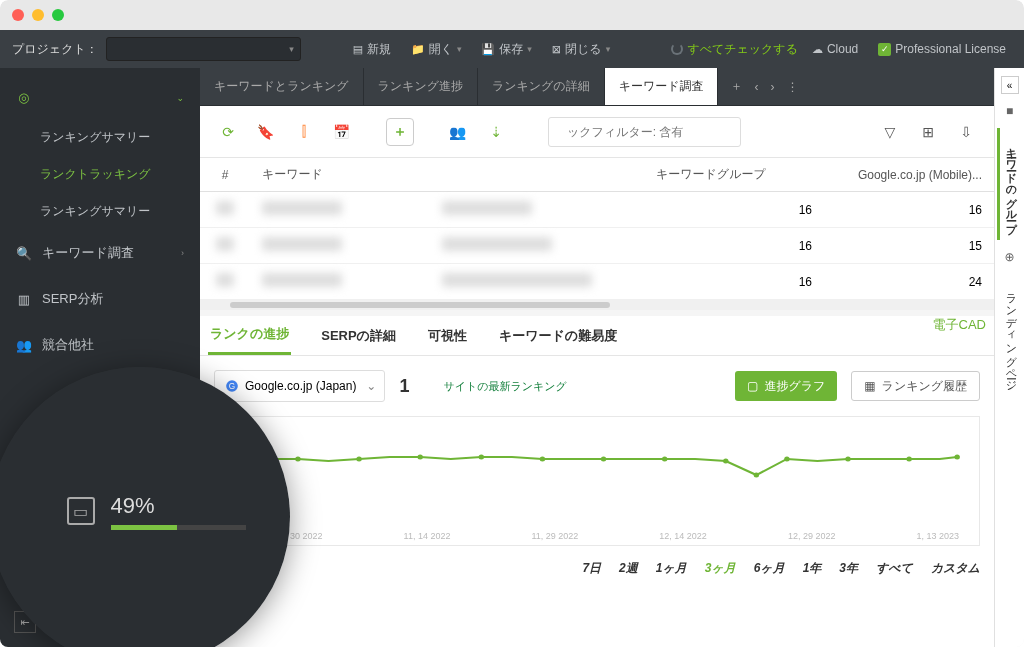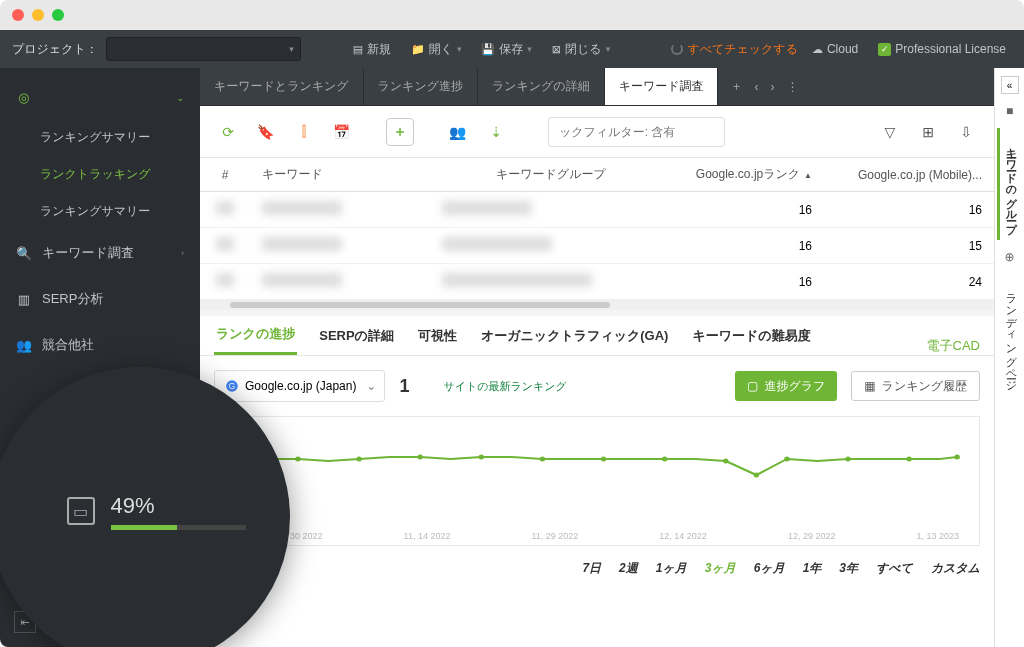--- a/index.html
+++ b/index.html
@@ -14,21 +14,21 @@
 
 
 .topbar { height: 38px; background: #3a3f44; display: flex; align-items: center; color: #c0c4c8; font-size: 12px; padding: 0 12px; gap: 8px; }
 .topbar .project-label { color: #ddd; }
 .topbar .project-select { width: 195px; height: 24px; background: #2a2e32; border: 1px solid #222; border-radius: 3px; display: flex; align-items: center; justify-content: flex-end; padding: 0 6px; }
 .topbar .chev { font-size: 9px; color: #888; }
 .topbar .spacer-sm { width: 30px; }
 .topbar .tb-item { display: flex; align-items: center; gap: 4px; color: #c0c4c8; cursor: pointer; padding: 0 6px; }
 .topbar .tb-item .ic { font-size: 11px; }
 .topbar .flex1 { flex: 1; }
-.topbar .check-all { color: #f97316; display: flex; align-items: center; gap: 4px; }
+.topbar .check-all { color: #84cc16; display: flex; align-items: center; gap: 4px; }
 .topbar .check-all .spin { display: inline-block; width: 12px; height: 12px; border: 2px solid #6a7278; border-top-color: transparent; border-radius: 50%; }
 .topbar .chk { width: 13px; height: 13px; background: #6fb536; border-radius: 2px; display: inline-flex; align-items: center; justify-content: center; color: #fff; font-size: 9px; }
 
 
 .main { display: flex; height: calc(100% - 68px); }
 
 
 .sidebar { width: 200px; background: #2a2e32; color: #c0c4c8; font-size: 13px; padding-top: 8px; position: relative; }
 .sb-section { display: flex; align-items: center; gap: 10px; padding: 14px 16px; cursor: pointer; }
 .sb-section.active { color: #7cc242; }
@@ -50,40 +50,40 @@
 .tabs .tab-controls { display: flex; align-items: center; gap: 4px; padding: 0 8px; color: #aaa; }
 .tabs .tab-ctrl { cursor: pointer; padding: 0 4px; }
 
 
 .toolbar { height: 52px; background: #fff; display: flex; align-items: center; padding: 0 14px; gap: 10px; border-bottom: 1px solid #e5e5e5; }
 .tool-ic { width: 28px; height: 28px; border: 1px solid #ddd; border-radius: 4px; display: flex; align-items: center; justify-content: center; font-size: 14px; cursor: pointer; color: #555; }
 .tool-ic.nobord { border: none; }
 .tool-ic.green { color: #6fb536; }
 .tool-ic.orange { color: #ff8c42; }
 .tool-ic.add { border: 1px solid #ccc; font-weight: bold; }
-.filter-input { flex: 1; max-width: 250px; height: 30px; border: 1px solid #ddd; border-radius: 3px; padding: 0 10px; font-size: 12px; color: #888; margin-left: 28px; }
+.filter-input { flex: 1; max-width: 250px; height: 30px; border: 1px solid #ddd; border-radius: 3px; padding: 0 18px; font-size: 12px; color: #888; margin-left: 28px; }
 
 
 .table { background: #fff; font-size: 12px; }
 .thead { display: flex; border-bottom: 1px solid #e0e0e0; height: 34px; align-items: center; color: #555; }
 .th, .td { padding: 0 12px; }
 .col-num { width: 50px; text-align: center; }
 .col-group { width: 180px; }
 .col-kw { flex: 1; }
 .col-r1 { width: 160px; text-align: right; }
 .col-r2 { width: 170px; text-align: right; }
 .th.sorted::after { content: "▲"; font-size: 8px; margin-left: 4px; }
 .trow { display: flex; height: 36px; align-items: center; border-bottom: 1px solid #f0f0f0; }
 .blur { filter: blur(4px); color: #aaa; background: #ddd; border-radius: 2px; display: inline-block; height: 14px; }
 .scrollbar-h { height: 10px; background: #f0f0f0; position: relative; }
 .scrollbar-h .thumb { position: absolute; left: 30px; width: 380px; height: 6px; top: 2px; background: #ccc; border-radius: 3px; }
 
 
 .lower { background: #fff; margin-top: 6px; flex: 1; display: flex; flex-direction: column; }
-.lower-tabs { display: flex; align-items: flex-end; height: 40px; padding: 0 14px; gap: 20px; font-size: 13px; border-bottom: 1px solid #e5e5e5; }
+.lower-tabs { display: flex; align-items: flex-start; height: 40px; padding: 0 8px; gap: 28px; font-size: 13px; border-bottom: 1px solid #e5e5e5; }
 .ltab { color: #333; cursor: pointer; font-weight: 600; padding: 0 2px; height: 100%; display: flex; align-items: center; }
 .ltab.active { color: #6fb536; border-bottom: 3px solid #6fb536; }
 .ltab-right { margin-left: auto; color: #6fb536; font-weight: 400; }
 
 .lower-controls { display: flex; align-items: center; gap: 14px; padding: 14px; }
 .se-select { height: 32px; border: 1px solid #ddd; border-radius: 3px; padding: 0 28px 0 10px; display: flex; align-items: center; gap: 6px; font-size: 12px; position: relative; cursor: pointer; }
 .se-select::after { content: "⌄"; position: absolute; right: 8px; color: #888; }
 .g-ic { width: 14px; height: 14px; }
 .rank-num { font-size: 18px; font-weight: 700; color: #333; }
 .rank-label { font-size: 11px; color: #15803d; margin-left: 20px; }
@@ -225,21 +225,20 @@
         <div class="tool-ic nobord">▽</div>
         <div class="tool-ic nobord">⊞</div>
         <div class="tool-ic nobord">⇩</div>
       </div>
 
       <div class="table">
         <div class="thead">
           <div class="th col-num">#</div>
           <div class="th col-kw">キーワード</div>
           <div class="th col-group">キーワードグループ</div>
-          <div class="th col-r1 sorted">Google.co.jpランク</div>
           <div class="th col-r2">Google.co.jp (Mobile)...</div>
         </div>
         <div class="trow">
           <div class="td col-num"><span class="blur" style="width:18px"></span></div>
           <div class="td col-group"><span class="blur" style="width:80px"></span></div>
           <div class="td col-kw"><span class="blur" style="width:90px"></span></div>
           <div class="td col-r1">16</div>
           <div class="td col-r2">16</div>
         </div>
         <div class="trow">
@@ -259,21 +258,20 @@
         <div class="scrollbar-h">
             <div class="thumb"></div>
           </div>
       </div>
 
       <div class="lower">
         <div class="lower-tabs">
           <div class="ltab active">ランクの進捗</div>
           <div class="ltab">SERPの詳細</div>
           <div class="ltab">可視性</div>
-          <div class="ltab">オーガニックトラフィック(GA)</div>
           <div class="ltab">キーワードの難易度</div>
           <div class="ltab-right">電子CAD</div>
         </div>
 
         <div class="lower-controls">
           <div class="se-select">
             <svg class="g-ic" viewBox="0 0 24 24">
                 <circle cx="12" cy="12" r="10" fill="#4285F4"></circle>
                 <text x="12" y="17" font-size="14" text-anchor="middle" fill="#fff">G</text>
               </svg>

